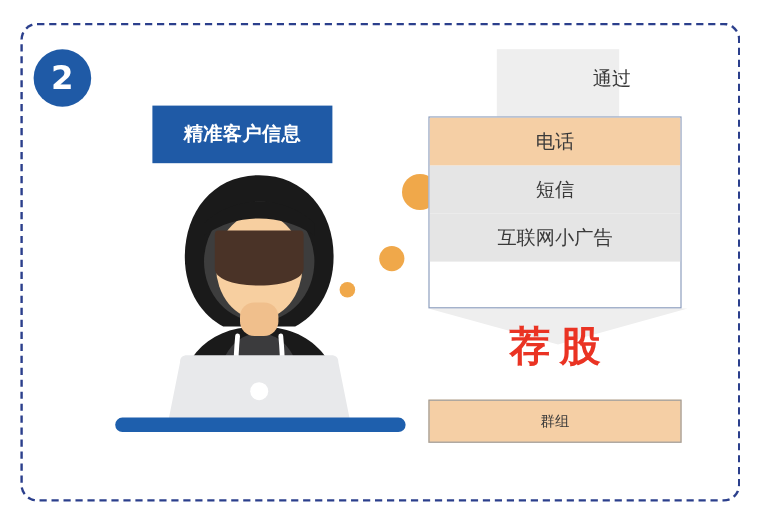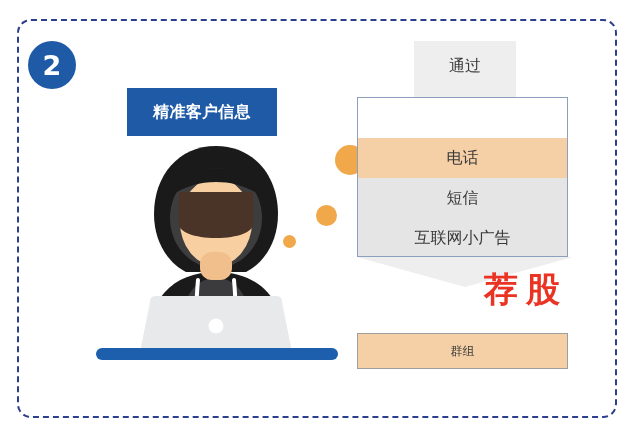--- a/index.html
+++ b/index.html
@@ -121,20 +121,21 @@
   
   .through-label {
     position: absolute;
     left: 414px;
     top: 58px;
     width: 102px;
     text-align: center;
     font-size: 16px;
     color: #3a3a3a;
     line-height: 1;
+    padding-left: 45px;
   }
 
   
   .channel-table {
     position: absolute;
     left: 357px;
     top: 97px;
     width: 211px;
     height: 160px;
     box-sizing: border-box;
@@ -144,30 +145,30 @@
   }
   .channel-row {
     height: 40px;
     display: flex;
     align-items: center;
     justify-content: center;
     font-size: 16px;
     color: #3a3a3a;
     line-height: 1;
   }
-  .channel-row.fill  { background: #f5cfa5; margin-top: 40px; }
+  .channel-row.fill  { background: #f5cfa5; }
   .channel-row.blank { background: #e5e5e5; }
 
   
   .headline {
     position: absolute;
     left: 357px;
     top: 272px;
     width: 211px;
-    text-align: right;
+    text-align: center;
     font-size: 34px;
     font-weight: bold;
     color: #ea3323;
     letter-spacing: 8px;
     text-indent: 8px;
     line-height: 1;
   }
 
   
   .group-box {

